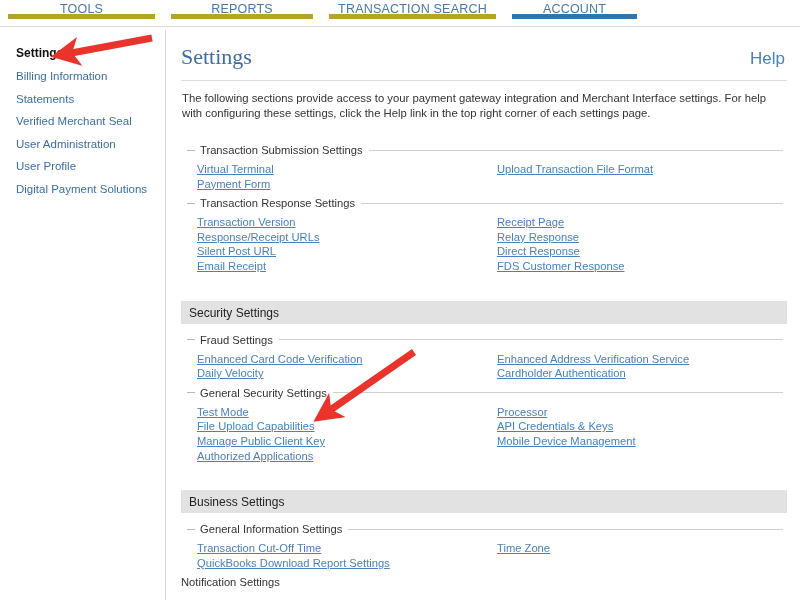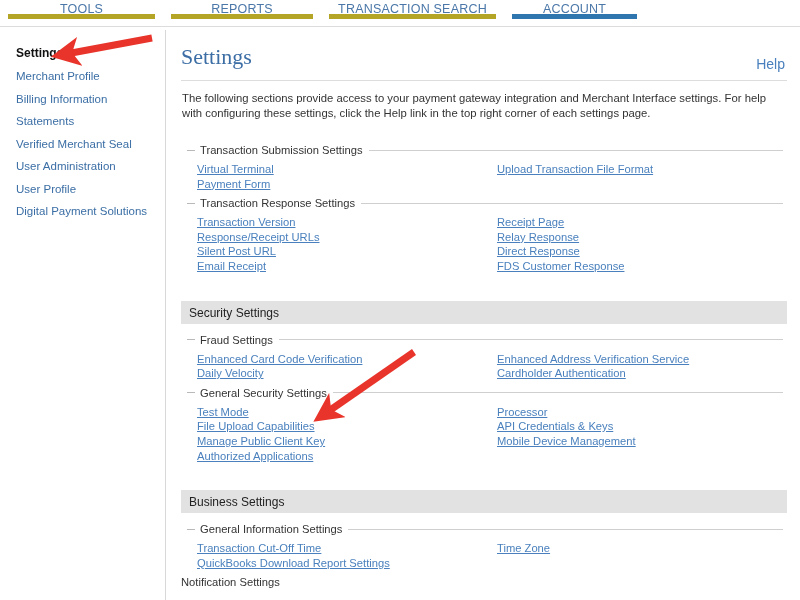--- a/index.html
+++ b/index.html
@@ -115,22 +115,22 @@
     font-family: "Liberation Serif", serif;
     font-size: 22px;
     color: #3c6ea5;
     line-height: 26px;
     margin: 0;
     font-weight: normal;
   }
   .help-link {
     position: absolute;
     right: 2px;
-    top: 12px;
-    font-size: 14px;
+    top: 5px;
+    font-size: 17px;
     color: #4a80bd;
     cursor: pointer;
   }
   .head-rule {
     height: 1px;
     background: #dddddd;
     margin: 2px 0 0 0;
   }
 
   .intro {
@@ -238,21 +238,20 @@
     </div>
     <div class="nav-tab t-account active">
       <span class="nav-label">ACCOUNT</span>
       <span class="nav-underline"></span>
     </div>
   </div>
   <div class="topnav-rule"></div>
 
   <div class="sidebar">
     <div class="sidebar-heading">Settings</div>
-    <a class="sidebar-item">Merchant Profile</a>
     <a class="sidebar-item">Billing Information</a>
     <a class="sidebar-item">Statements</a>
     <a class="sidebar-item">Verified Merchant Seal</a>
     <a class="sidebar-item">User Administration</a>
     <a class="sidebar-item">User Profile</a>
     <a class="sidebar-item">Digital Payment Solutions</a>
   </div>
 
   <div class="main">
 

